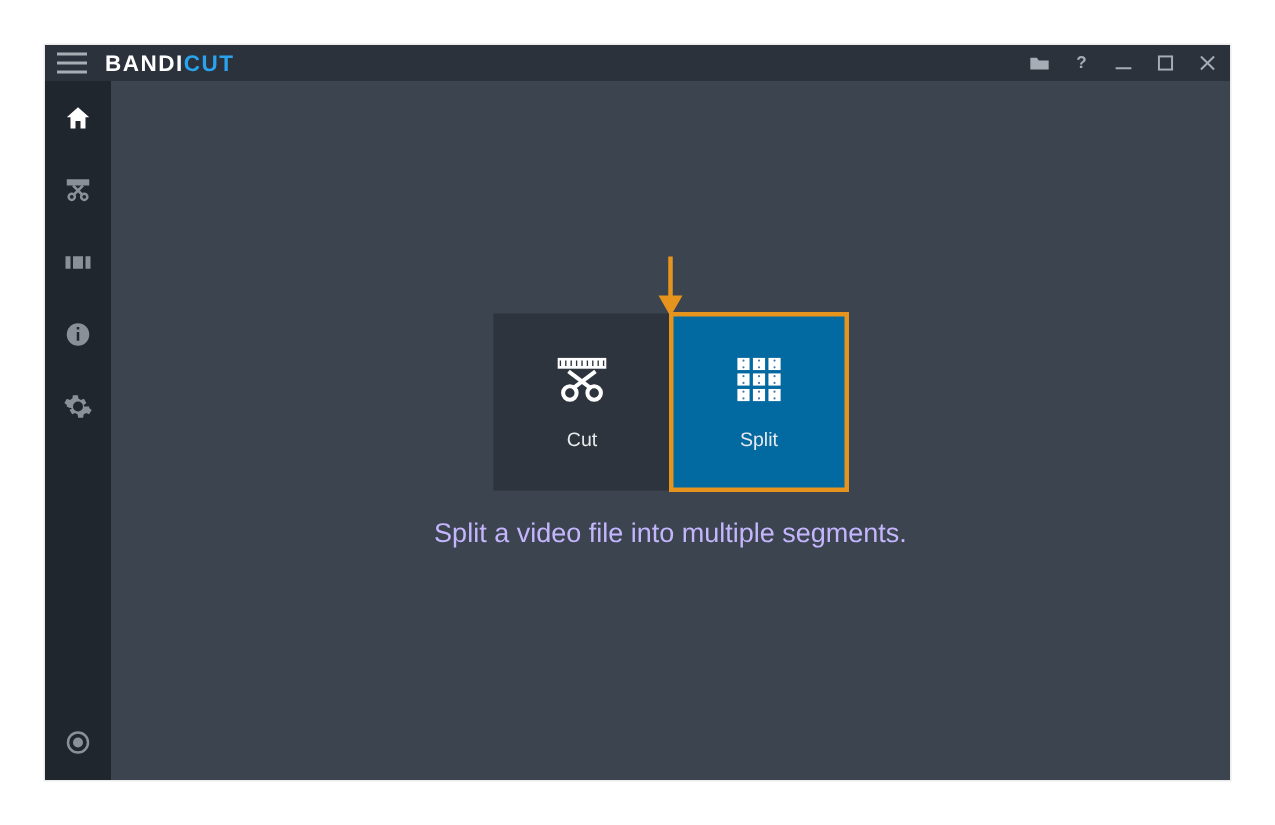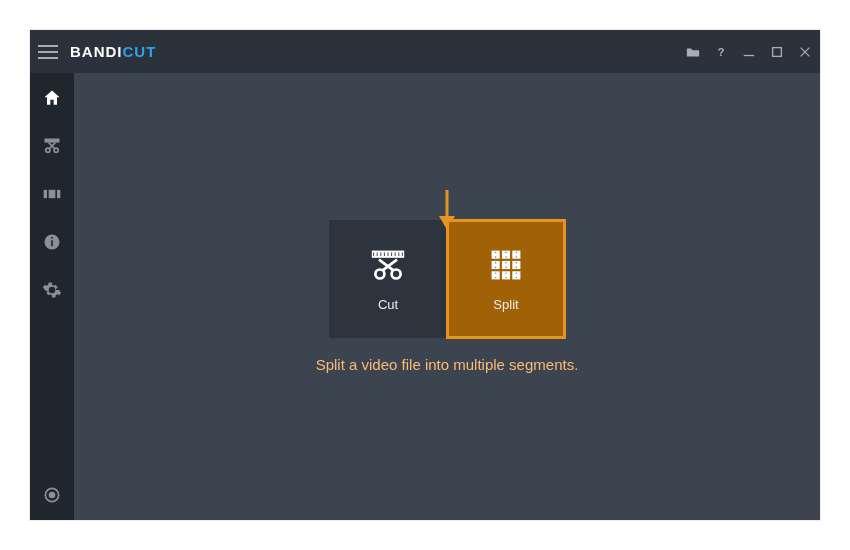--- a/index.html
+++ b/index.html
@@ -14,21 +14,21 @@
   }
   .app-window {
     width: 790px;
     height: 490px;
     background: #3b444f;
     display: flex;
     flex-direction: column;
     box-shadow: 0 0 0 1px rgba(0,0,0,0.08);
   }
   .titlebar {
-    height: 43px;
+    height: 24px;
     background: #2b323b;
     display: flex;
     align-items: center;
     padding: 0 8px;
   }
   .hamburger {
     width: 22px; height: 22px;
     display: flex; flex-direction: column; justify-content: center; gap: 4px;
     margin-right: 10px;
     cursor: pointer;
@@ -69,29 +69,29 @@
   .action-card {
     width:118px; height:118px;
     background:#2d343d;
     display:flex; flex-direction:column; align-items:center; justify-content:center;
     gap:14px;
     cursor:pointer;
     color:#e8eaed;
     font-size:13px;
   }
   .action-card.selected {
-    background:#a16207;
+    background:#0369a1;
     outline:3px solid #e6941e;
     outline-offset:-2px;
     position:relative;
     z-index:1;
   }
   .action-card .icon-wrap { width:44px; height:36px; display:flex; align-items:center; justify-content:center; }
   .caption {
-    color:#fdba74; font-size:15px;
+    color:#c4b5fd; font-size:18px;
   }
 </style>
 </head>
 <body>
 
 <div class="app-window">
 
   <div class="titlebar">
     <div class="hamburger">
       <span></span>

